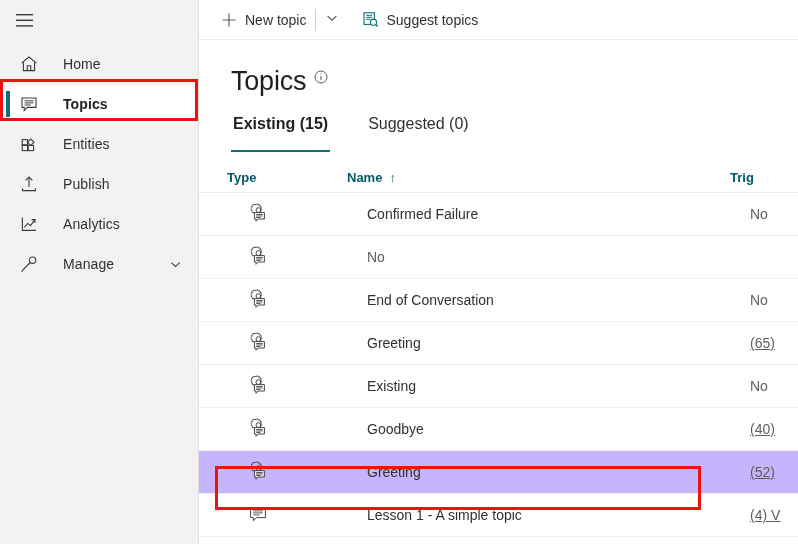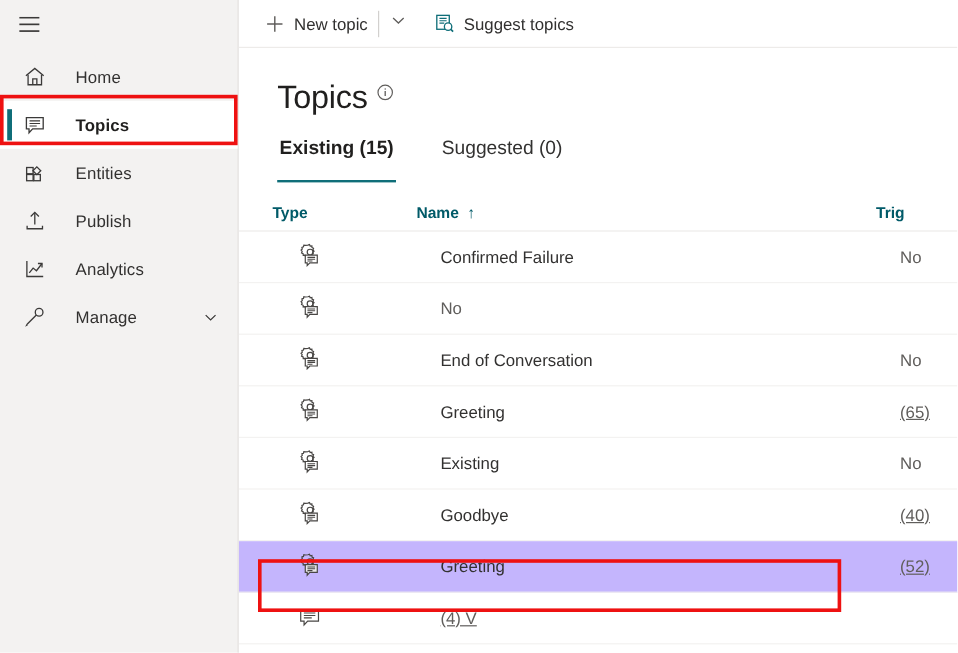--- a/index.html
+++ b/index.html
@@ -477,20 +477,21 @@
 
       <div class="row">
         <div class="cell-type">
           <span>
             <svg width="22" height="22" viewBox="0 0 22 22" fill="none" stroke="#484644" stroke-width="1">
               <path d="M3.6 5 H18.4 V14.6 H9.4 L6.4 17.8 V14.6 H3.6 Z"></path>
               <path d="M6.2 7.9 H15.8 M6.2 9.9 H15.8 M6.2 11.9 H12.8" stroke-width=".9"></path>
             </svg>
           </span>
         </div>
+        <div class="cell-name">Lesson 1 - A simple topic</div>
         <div class="cell-trig"><a href="#">(4) V</a></div>
       </div>
 
     </div>
   </div>
 
   <div class="annot-row"></div>
 </div>
 
 </body></html>

